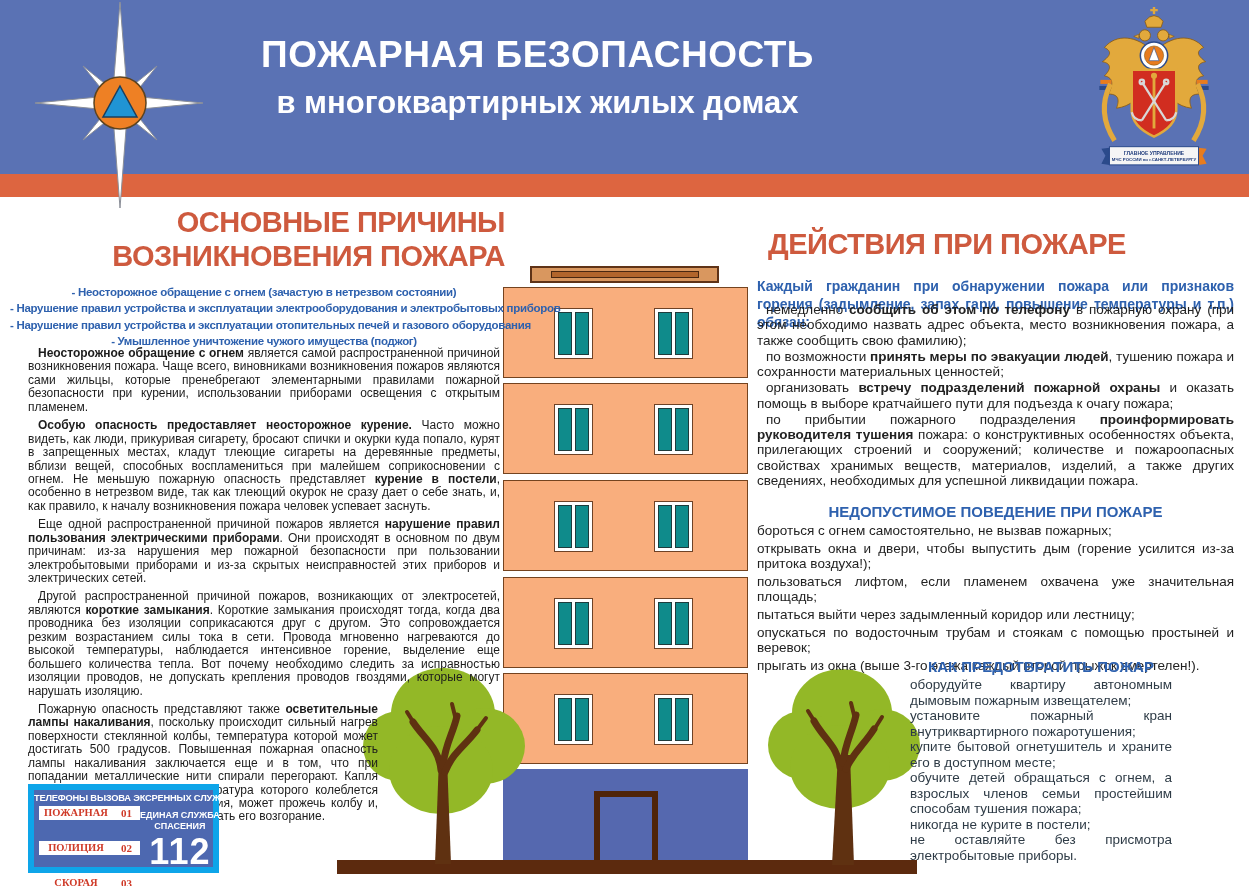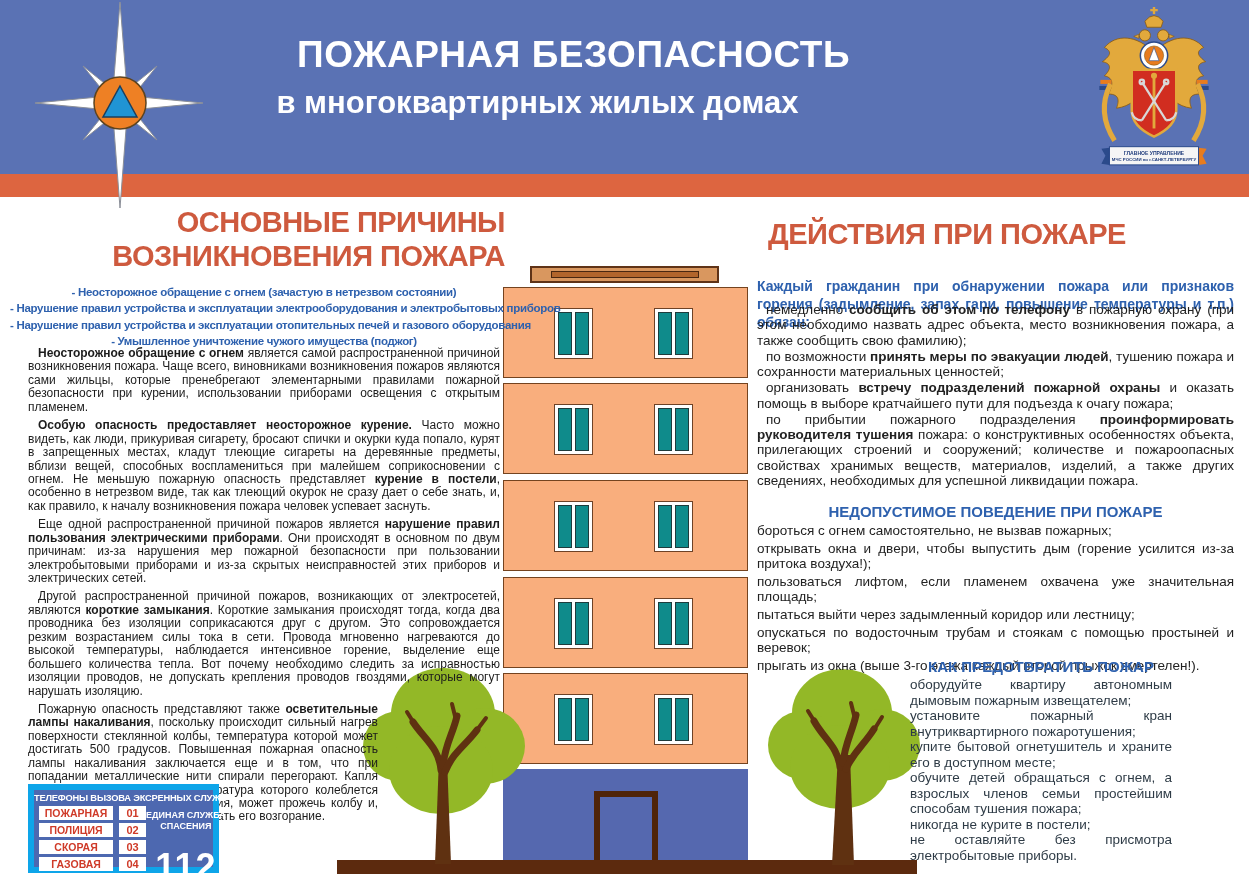--- a/index.html
+++ b/index.html
@@ -5,21 +5,21 @@
   html,body{margin:0;padding:0;background:#fff;}
   .poster{position:relative;width:1249px;height:886px;background:#fff;overflow:hidden;
           font-family:"Liberation Sans",sans-serif;}
   
   .header-band{position:absolute;left:0;top:0;width:100%;height:174px;background:#5a72b4;}
   .accent-bar{position:absolute;left:0;top:174px;width:100%;height:23px;background:#dd6540;}
   .star-emblem{position:absolute;left:20px;top:0;width:200px;height:212px;}
   .crest-emblem{position:absolute;left:1092px;top:5px;width:124px;height:170px;}
   .title-block{position:absolute;left:225px;top:34px;width:625px;text-align:center;
                color:#ffffff;font-weight:bold;}
-  .title-line1{font-size:37px;letter-spacing:.5px;text-align:right;}
+  .title-line1{font-size:37px;letter-spacing:.5px;}
   .title-line2{font-size:31px;margin-top:9px;}
   
   .left-heading{position:absolute;left:25px;top:206px;width:480px;text-align:right;
                 color:#ce5a3e;font-weight:bold;font-size:29px;line-height:1.17;letter-spacing:-.5px;}
   .causes{position:absolute;left:10px;top:284px;width:508px;text-align:center;color:#2e61ae;
           font-weight:bold;font-size:11.5px;line-height:1.42;letter-spacing:-.3px;}
   .causes div{white-space:nowrap;}
   .left-body{position:absolute;left:28px;top:347px;width:472px;font-size:12px;line-height:1.12;
              color:#1c1c1c;text-align:justify;}
   .left-body p{margin:0 0 5px 0;text-indent:10px;}
@@ -41,30 +41,30 @@
         border-bottom:none;background:#5568af;box-sizing:border-box;}
   .ground-strip{position:absolute;left:337px;top:860px;width:580px;height:14px;background:#5c2a0e;}
   .tree-left{position:absolute;left:353px;top:652px;width:180px;height:212px;}
   .tree-right{position:absolute;left:760px;top:655px;width:165px;height:210px;}
   
   .phones{position:absolute;left:28px;top:784px;width:191px;height:89px;background:#4d68b0;
           border:6px solid #0ea5e9;box-sizing:border-box;color:#fff;}
   .ph-title{font-size:9.3px;font-weight:bold;text-align:center;margin-top:3px;white-space:nowrap;letter-spacing:-.2px;}
   .ph-grid{display:flex;margin-top:3px;padding:0 0 0 5px;}
   .ph-rows{width:110px;}
-  .ph-row{display:flex;gap:6px;margin-bottom:3px;}
+  .ph-row{display:flex;gap:0;margin-bottom:21px;font-family:Liberation Serif, serif;}
   .ph-name{width:74px;height:14px;background:#fff;color:#cf3a28;font-weight:bold;font-size:10.5px;
            text-align:center;line-height:14px;}
   .ph-num{width:27px;height:14px;background:#fff;color:#cf3a28;font-weight:bold;font-size:11px;
           text-align:center;line-height:14px;}
   .ph-right{flex:1;text-align:center;}
   .ph-svc{font-size:9px;font-weight:bold;line-height:1.2;margin-top:4px;white-space:nowrap;}
-  .ph-112{font-size:36px;font-weight:bold;line-height:1;margin-top:17px;letter-spacing:1px;}
-  
-  .right-heading{position:absolute;left:757px;top:218px;width:380px;text-align:center;color:#ce5a3e;
+  .ph-112{font-size:36px;font-weight:bold;line-height:1;margin-top:2px;letter-spacing:1px;}
+  
+  .right-heading{position:absolute;left:757px;top:228px;width:380px;text-align:center;color:#ce5a3e;
                  font-weight:bold;font-size:29px;letter-spacing:-.5px;}
   .right-intro{position:absolute;left:757px;top:277px;width:477px;color:#2e61ae;font-weight:bold;
                font-size:14px;line-height:1.3;text-align:justify;}
   .right-actions{position:absolute;left:757px;top:302px;width:477px;font-size:13.5px;line-height:1.13;
                  color:#222;text-align:justify;}
   .right-actions p{margin:0 0 1px 0;text-indent:9px;}
   .forbidden-heading{position:absolute;left:757px;top:503px;width:477px;text-align:center;color:#2e61ae;
                      font-weight:bold;font-size:15px;}
   .forbidden-list{position:absolute;left:757px;top:523px;width:477px;font-size:13.5px;line-height:1.13;
                   color:#222;text-align:justify;}

